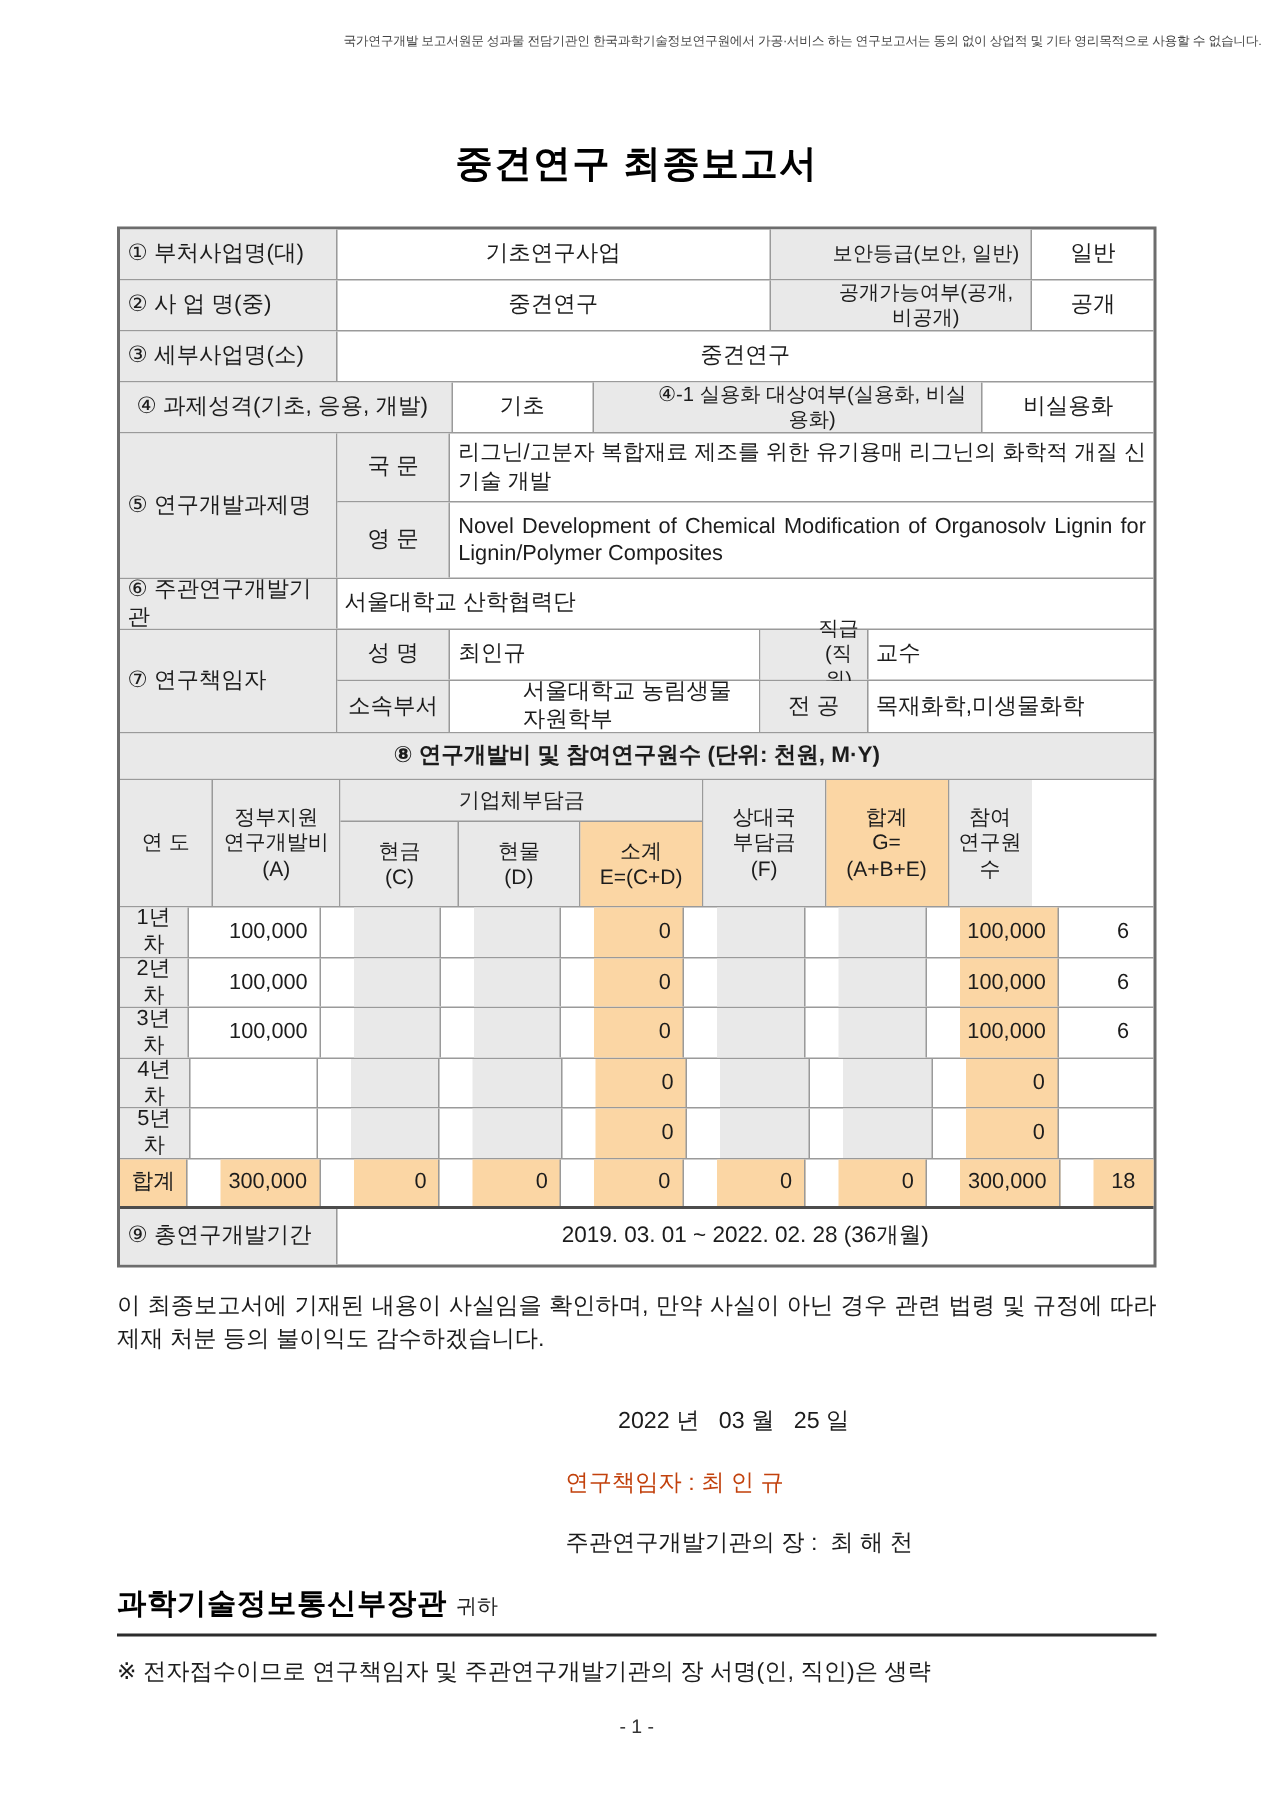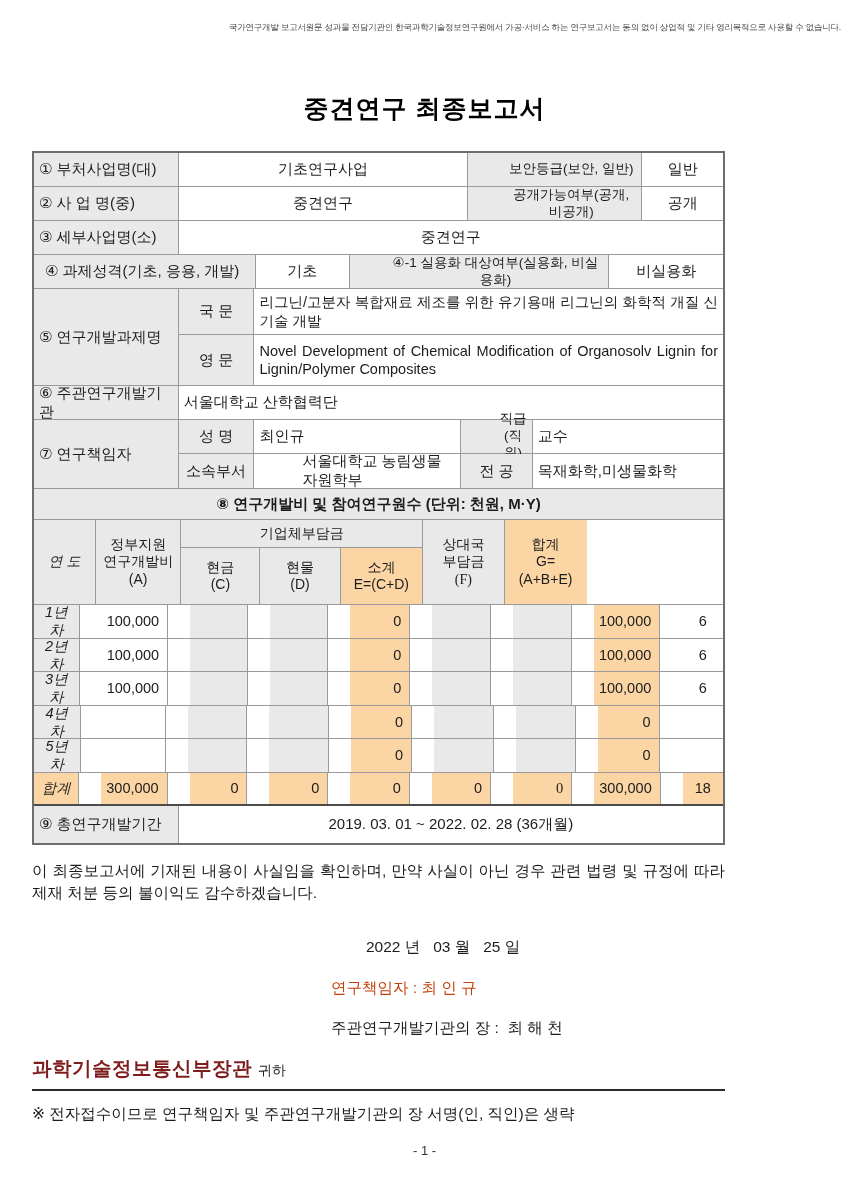--- a/index.html
+++ b/index.html
@@ -3,21 +3,21 @@
 <meta charset="utf-8">
 <style>
   * { margin:0; padding:0; box-sizing:border-box; }
   html,body { width:849px; background:#ffffff; font-family:"Liberation Sans","DejaVu Sans",sans-serif; color:#222; }
   body { height:1200px; overflow:hidden; position:relative; }
 
   .disclaimer { padding:22px 8px 0 0; text-align:right; font-size:8.5px; color:#444; letter-spacing:-0.2px; }
 
   .title { margin-top:58px; text-align:center; font-size:25px; font-weight:bold; color:#000000; letter-spacing:1px; }
 
-  .content { width:693px; margin:26px 0 0 32px; }
+  .content { width:693px; margin:26px 0 0 78px; }
 
   
   .doc-table { border:2px solid #6d6d6d; width:693px; }
   .trow { display:flex; width:100%; border-bottom:1px solid #9a9a9a; }
   .trow:last-child { border-bottom:none; }
   .cell { border-right:1px solid #9a9a9a; display:flex; align-items:center; justify-content:center;
           font-size:15px; padding:2px 5px; white-space:pre-line; text-align:center; line-height:1.25; color:#1c1c1c; }
   .cell:last-child { border-right:none; }
   .gray { background:#e9e9e9; }
   .orange { background:#fbd6a4; }
@@ -41,30 +41,30 @@
   .bgroup-bottom .cell:last-child { border-right:none; }
   .bdata .cell { font-size:14.5px; }
   .total-row { border-bottom:2px solid #4c4c4c !important; }
 
   
   .w21 { width:21%; } .w42 { width:42%; } .w253 { width:25.3%; } .w117 { width:11.7%; }
   .w79 { width:79%; }
   .w322 { width:32.2%;padding-left:11px; } .w136 { width:13.6%; } .w377 { width:37.7%; } .w165 { width:16.5%; }
   .w100 { width:100%; }
   
-  .bw-year { width:9%;font-style:italic; } .bw-a { width:12.4%; } .bw-c { width:32.76%; } .bw-d { width:33.33%; } .bw-e { width:33.91%; }
-  .bw-b { width:11.8%; } .bw-f { width:11.8%;font-family:Liberation Serif, serif; } .bw-g { width:11.9%; } .bw-m { width:8%; }
+  .bw-year { width:9%; } .bw-a { width:12.4%; } .bw-c { width:32.76%; } .bw-d { width:33.33%; } .bw-e { width:33.91%; }
+  .bw-b { width:11.8%; } .bw-f { width:11.8%; } .bw-g { width:11.9%; } .bw-m { width:8%; }
 
   
   .declaration { margin-top:15px; font-size:15.5px; line-height:1.45; text-align:justify; color:#1c1c1c; }
   .date-line { margin-top:32px; padding-left:334px; font-size:15.5px; color:#1c1c1c; }
   .pi-line { margin-top:20px; padding-left:299px; font-size:15.5px; color:#c2410c; }
   .head-line { margin-top:19px; padding-left:299px; font-size:15.5px; color:#1c1c1c; }
   .recipient-wrap { margin-top:16px; border-bottom:2px solid #2b2b2b; padding-bottom:7px; }
-  .recipient { font-size:19.5px; font-weight:bold; color:#7f1d1d; letter-spacing:0.5px; }
+  .recipient { font-size:19.5px; font-weight:bold; color:#000000; letter-spacing:0.5px; }
   .recipient-suffix { font-size:14px; font-weight:normal; margin-left:6px; }
   .note { margin-top:13px; font-size:15.5px; color:#1c1c1c; }
   .page-number { position:absolute; bottom:42px; left:0; width:100%; text-align:center; font-size:13px; color:#333; }
 </style>
 </head>
 <body>
 
 <div class="disclaimer">국가연구개발 보고서원문 성과물 전담기관인 한국과학기술정보연구원에서 가공·서비스 하는 연구보고서는 동의 없이 상업적 및 기타 영리목적으로 사용할 수 없습니다.</div>
 
 <div class="title">중견연구  최종보고서</div>
@@ -153,20 +153,22 @@
 (D)</div>
           <div class="cell orange bw-e">소계
 E=(C+D)</div>
         </div>
       </div>
       <div class="cell gray bw-f">상대국
 부담금
 (F)</div>
       <div class="cell orange bw-g">합계
 G=(A+B+E)</div>
+      <div class="cell gray bw-m">참여
+연구원수</div>
     </div>
 
     <div class="trow hdata bdata">
       <div class="cell gray bw-year">1년차</div>
       <div class="cell right bw-a">100,000</div>
       <div class="cell gray" style="width:11.5%;"></div>
       <div class="cell gray" style="width:11.7%;"></div>
       <div class="cell orange right" style="width:11.9%;">0</div>
       <div class="cell gray bw-b"></div>
       <div class="cell gray bw-f"></div>

